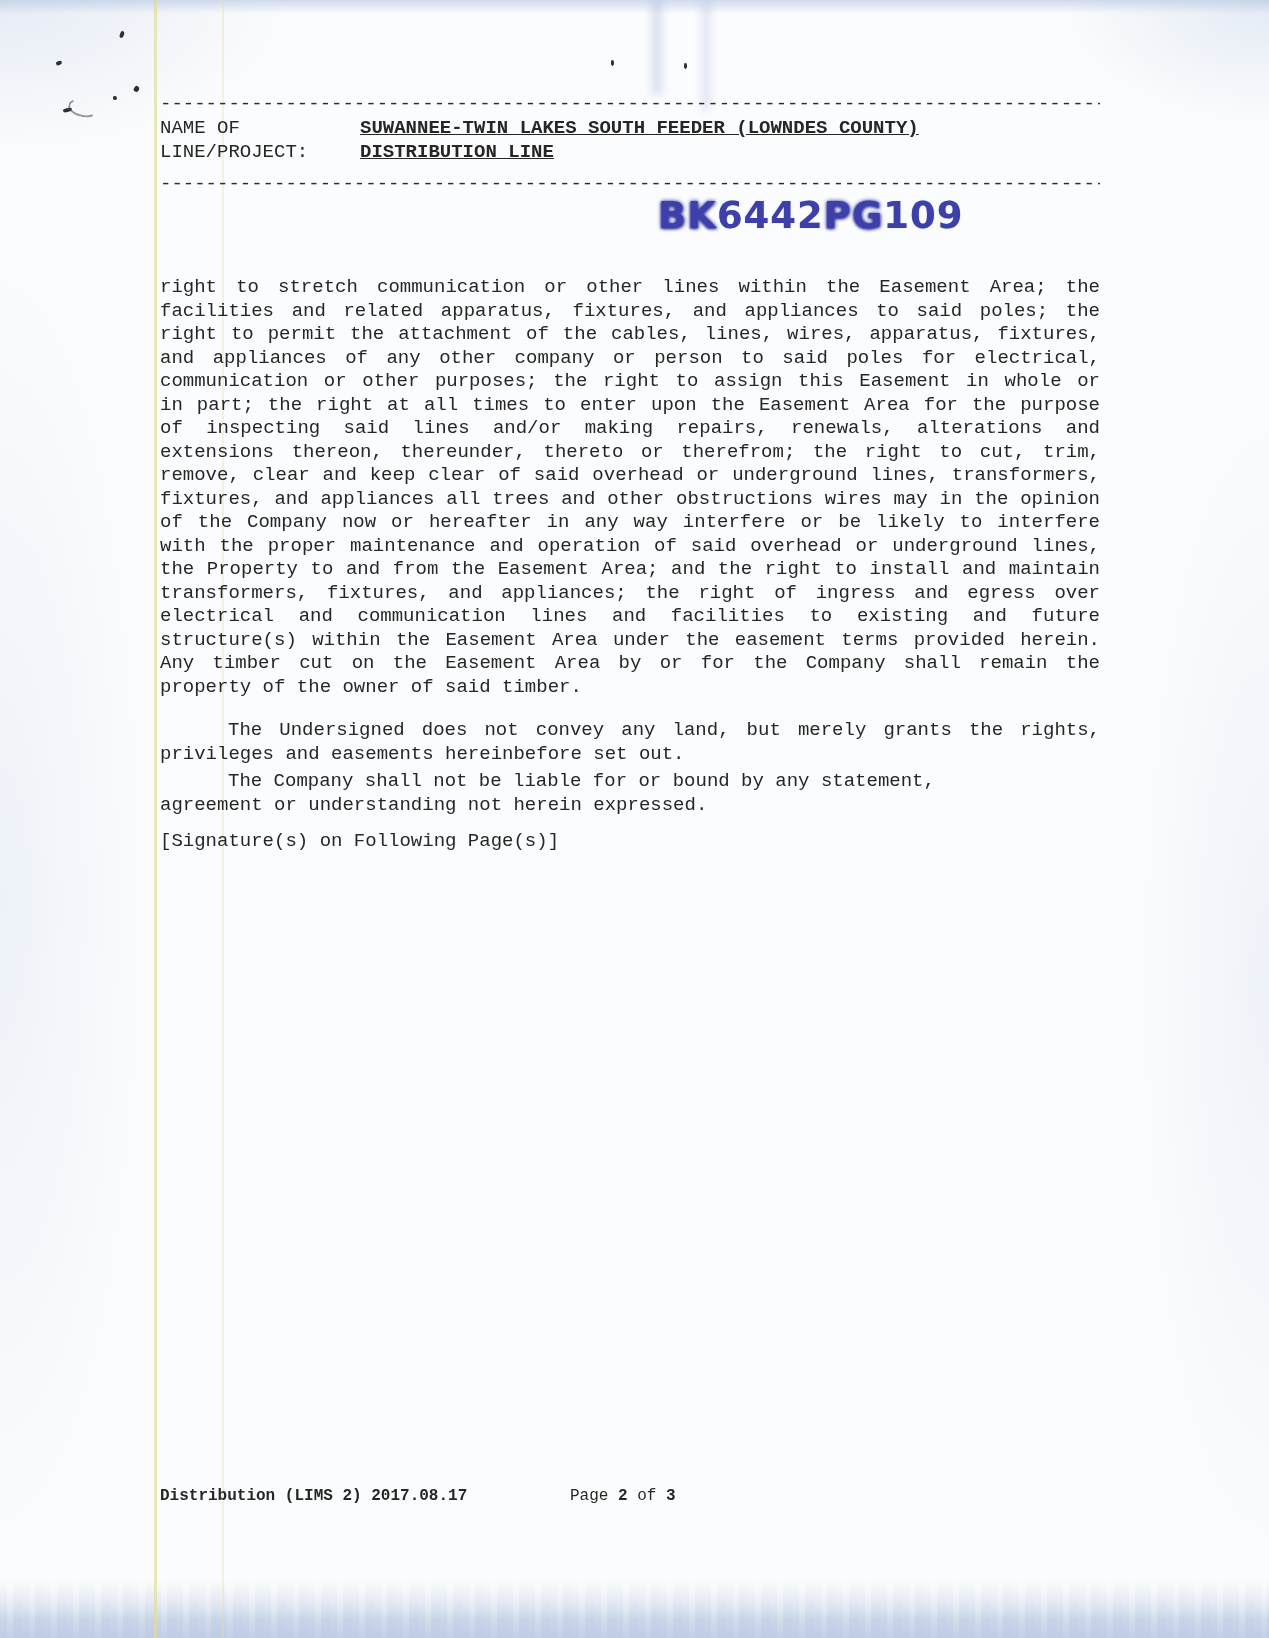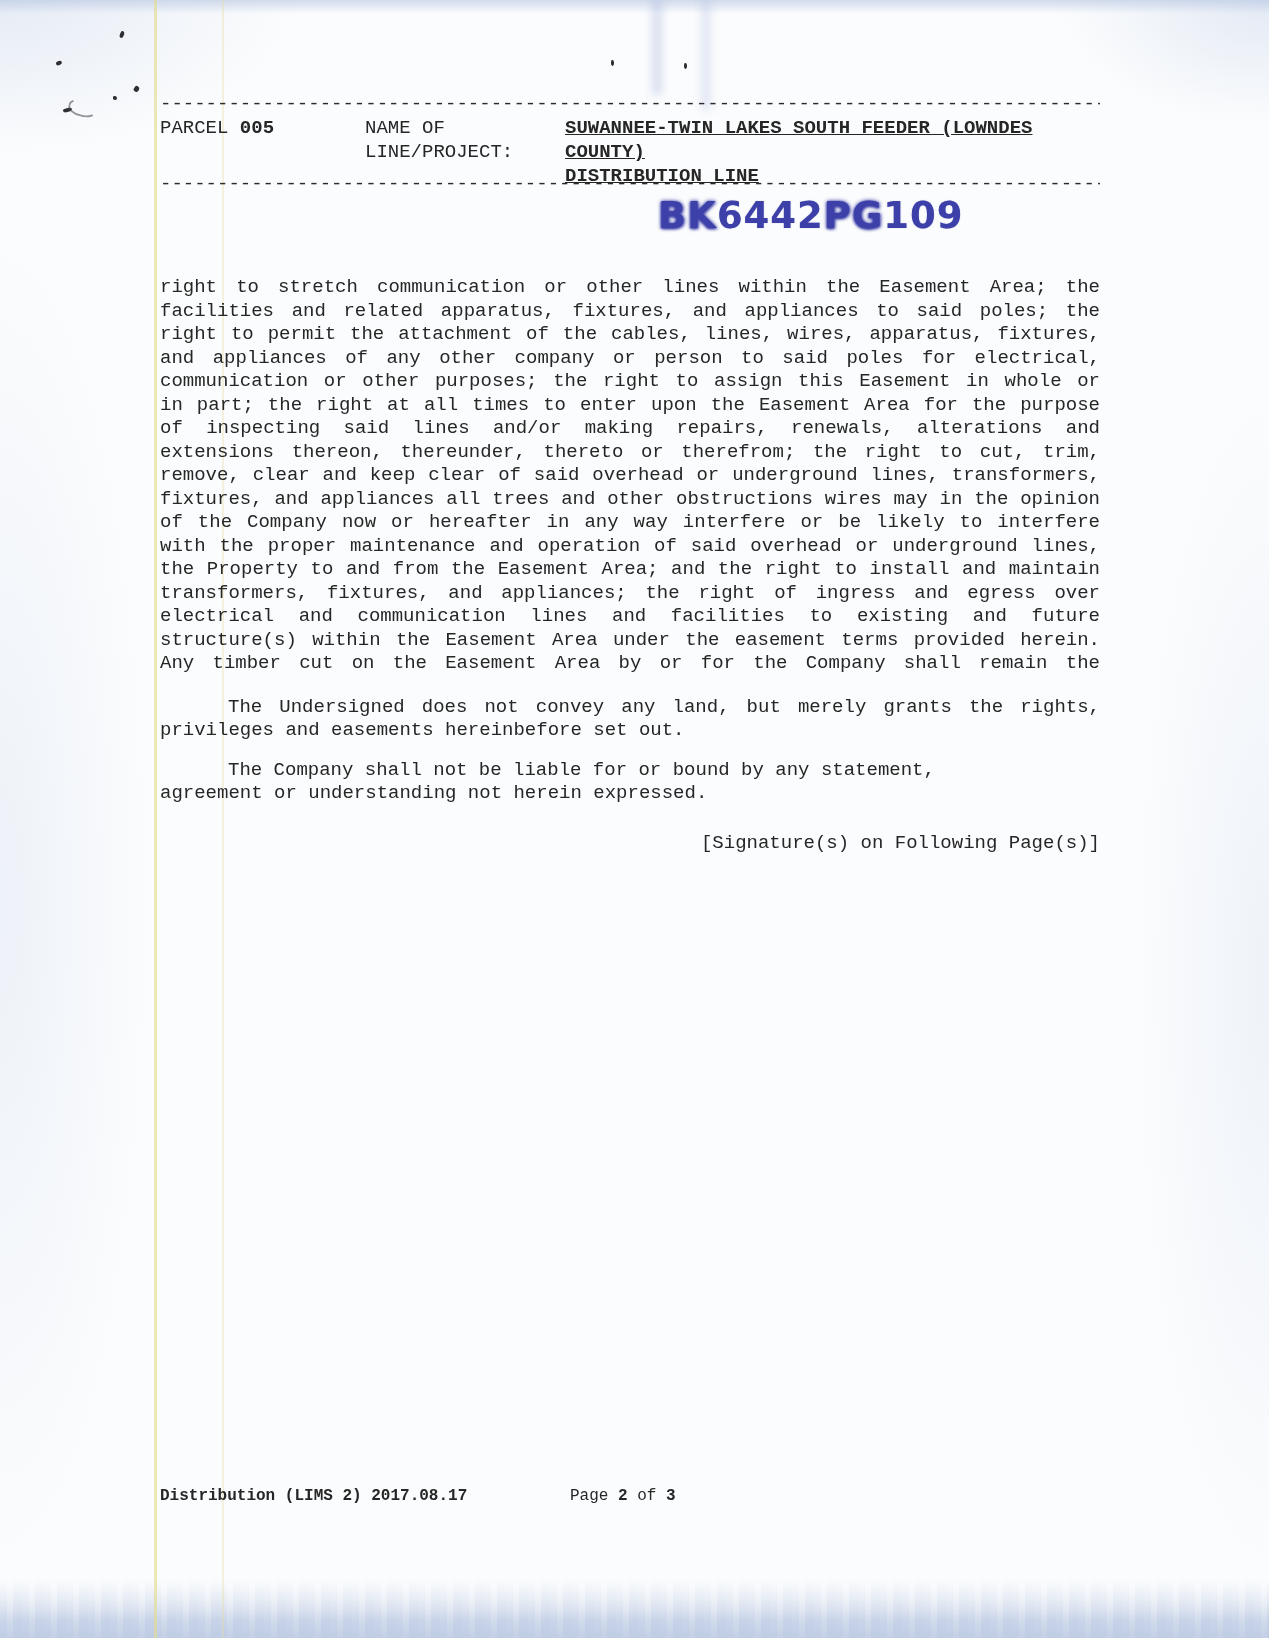--- a/index.html
+++ b/index.html
@@ -79,22 +79,22 @@
   }
   .stamp .smudged { text-shadow: 0 0 4px rgba(60,64,168,.95), 1px 1px 3px rgba(60,64,168,.8), -1px 1px 2px rgba(60,64,168,.6); }
   .stamp .clear   { text-shadow: 0 0 1px rgba(60,64,168,.5); }
 
   .body-block { top: 276px; font-size: 19px; line-height: 23.5px; }
   .body-block div { min-height: 23.5px; }
   .j  { text-align: justify; text-align-last: justify; }
   .l  { text-align: left; }
   .ind { text-indent: 68px; }
   .para { margin-top: 20px; }
-  .para3 { margin-top: 16px; }
-  .sig { margin-top: 26px; text-align: right; }
+  .para3 { margin-top: 4px; }
+  .sig { margin-top: 13px; text-align: left; }
 
   .footer { position: absolute; top: 1486px; left: 160px; width: 940px;
             font-size: 16px; line-height: 20px; }
   .footer-left { position: absolute; left: 0; top: 0; font-weight: bold; }
   .footer-page { position: absolute; left: 410px; top: 0; }
 </style>
 </head>
 <body>
 
 <div class="page">
@@ -110,24 +110,20 @@
   <div class="speck sp3"></div>
   <div class="speck sp4"></div>
   <div class="speck sp5"></div>
   <div class="speck sp6"></div>
   <div class="speck sp7"></div>
   <div class="squiggle"></div>
 
   <div class="textcol divider div1">-----------------------------------------------------------------------------------</div>
 
   <div class="textcol headrow">
-    <div class="hcol-parcel">
-      <span>PARCEL</span>
-      <span class="bold">005</span>
-    </div>
     <div class="hcol-nameof">
       <div>NAME OF</div>
       <div>LINE/PROJECT:</div>
     </div>
     <div class="hcol-title">
       <div>SUWANNEE-TWIN LAKES SOUTH FEEDER (LOWNDES COUNTY)</div>
       <div>DISTRIBUTION LINE</div>
     </div>
   </div>
 
@@ -149,20 +145,21 @@
       <div class="j">extensions thereon, thereunder, thereto or therefrom; the right to cut, trim,</div>
       <div class="j">remove, clear and keep clear of said overhead or underground lines, transformers,</div>
       <div class="j">fixtures, and appliances all trees and other obstructions wires may in the opinion</div>
       <div class="j">of the Company now or hereafter in any way interfere or be likely to interfere</div>
       <div class="j">with the proper maintenance and operation of said overhead or underground lines,</div>
       <div class="j">the Property to and from the Easement Area; and the right to install and maintain</div>
       <div class="j">transformers, fixtures, and appliances; the right of ingress and egress over</div>
       <div class="j">electrical and communication lines and facilities to existing and future</div>
       <div class="j">structure(s) within the Easement Area under the easement terms provided herein.</div>
       <div class="j">Any timber cut on the Easement Area by or for the Company shall remain the</div>
+      <div class="l">property of the owner of said timber.</div>
     </div>
 
     <div class="para">
       <div class="j ind">The Undersigned does not convey any land, but merely grants the  rights,</div>
       <div class="l">privileges and easements hereinbefore set out.</div>
     </div>
 
     <div class="para para3">
       <div class="l ind">The Company shall not be liable for or bound by any statement,</div>
       <div class="l">agreement or understanding not herein expressed.</div>

